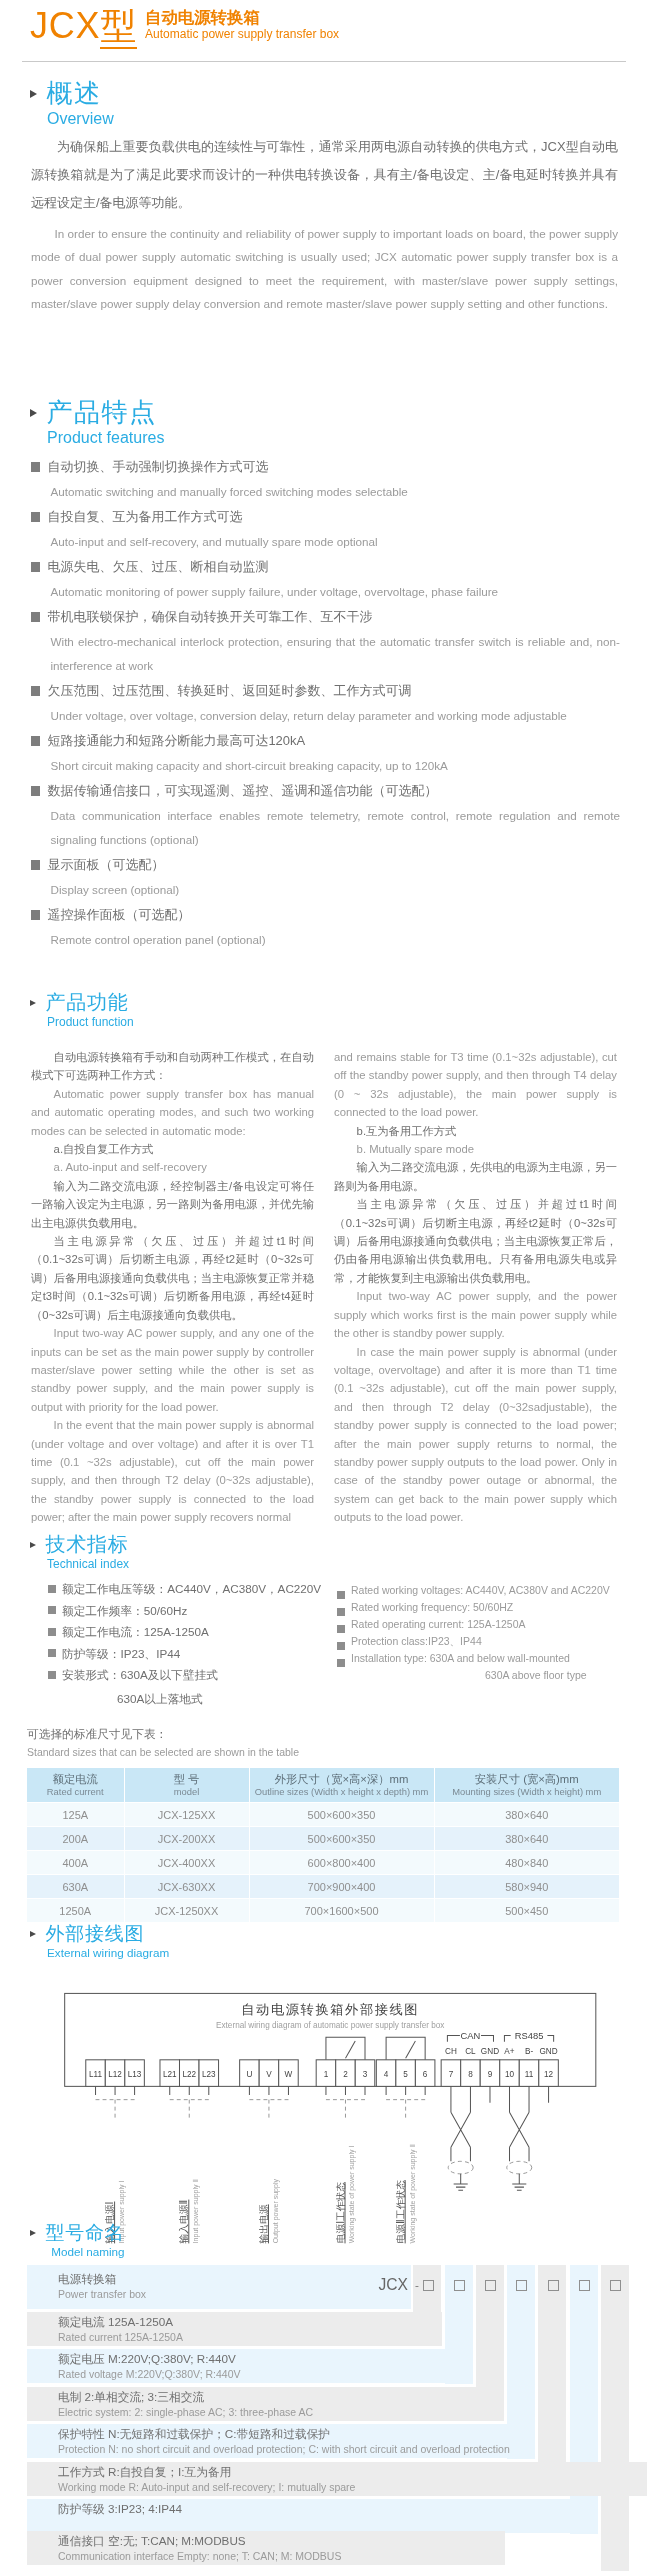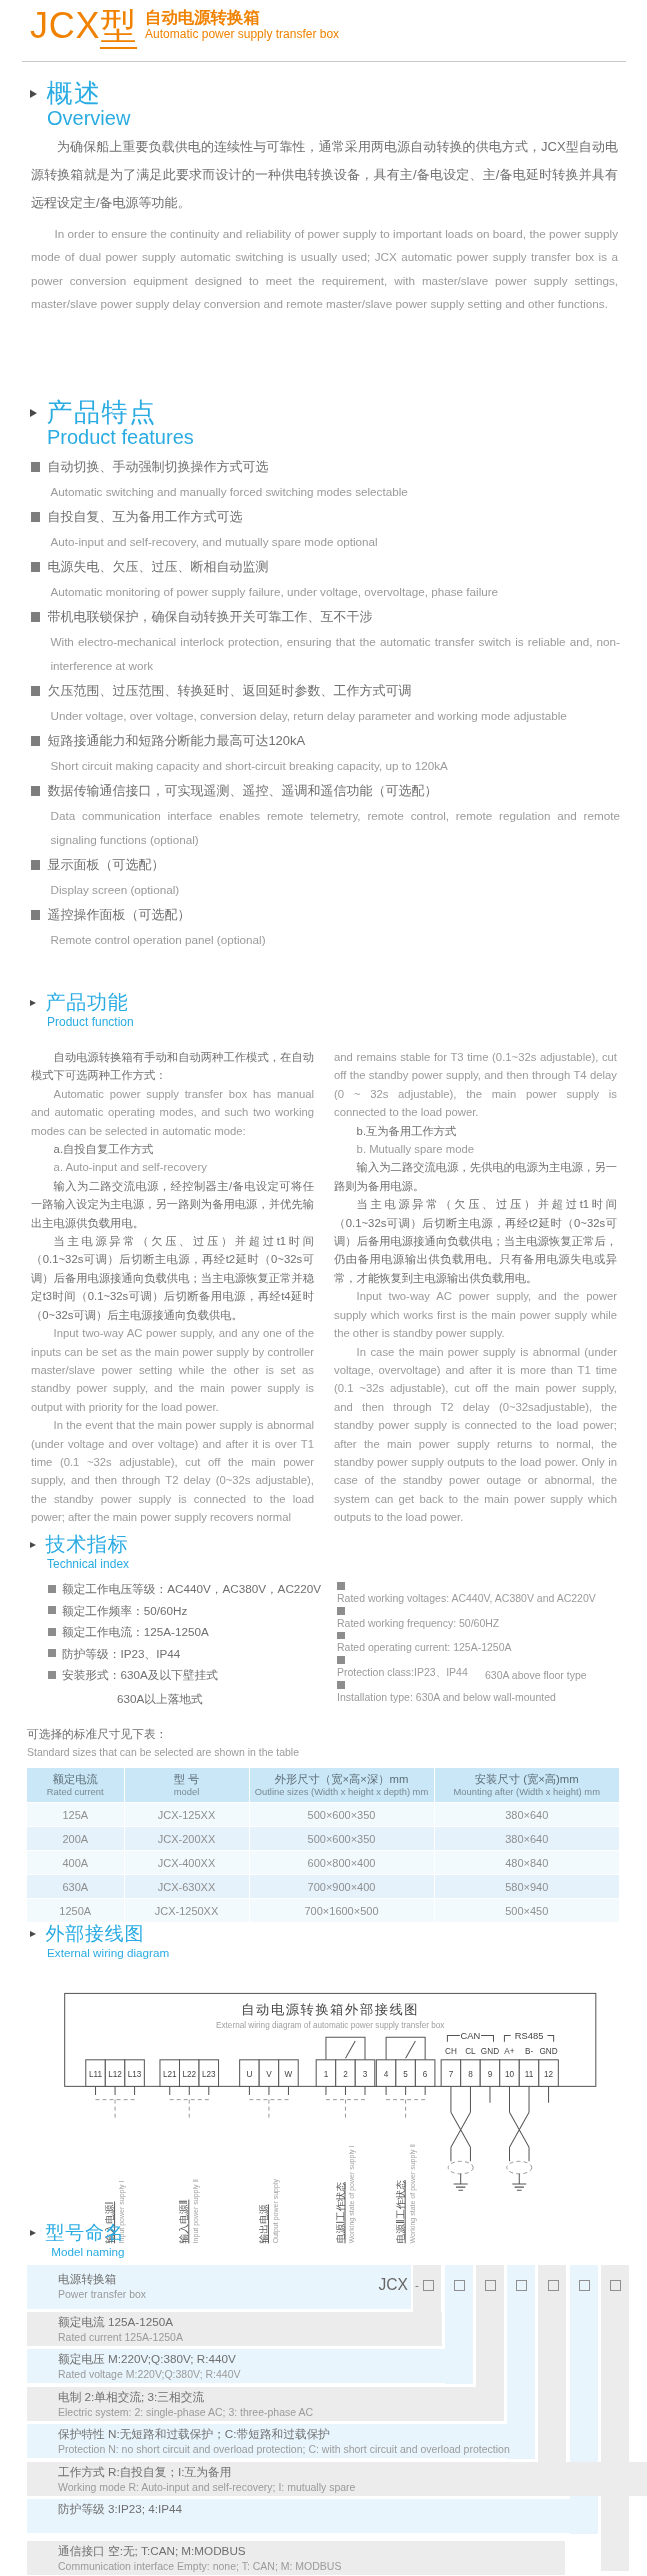--- a/index.html
+++ b/index.html
@@ -16,21 +16,21 @@
   .hdr-en{font-size:12px;line-height:15.6px;}
   .divider{position:absolute;top:61px;left:22px;width:604px;height:0;border-top:0.8px solid #c9c9c9;}
 
   
   .sec{position:absolute;left:30px;text-align:right;}
   .sec .row1{display:flex;align-items:center;}
   .tri{width:0;height:0;border-left:7.8px solid #4a4a4a;border-top:4.7px solid transparent;border-bottom:4.7px solid transparent;margin-right:9.4px;flex:none;}
   .sec-zh{color:#2aace3;}
   .sec-en{color:#2aace3;margin-left:17px;}
   .sec-lg .sec-zh{font-size:26px;line-height:31px;letter-spacing:1.6px;}
-  .sec-lg .sec-en{font-size:20px;line-height:19px;}
+  .sec-lg .sec-en{font-size:16px;line-height:19px;}
   .sec-md .sec-zh{font-size:20px;line-height:25px;letter-spacing:0.8px;}
   .sec-md .sec-en{font-size:12px;line-height:15.6px;}
   .sec-sm .sec-zh{font-size:19px;line-height:23.4px;letter-spacing:0.8px;}
   .sec-sm .sec-en{font-size:11.7px;line-height:15px;}
   .sec-sm .tri,.sec-md .tri{border-left-width:6.2px;border-top-width:3.9px;border-bottom-width:3.9px;}
 
   
   .ov-zh{position:absolute;top:133px;left:31px;width:587px;font-size:13px;line-height:28px;color:#6f6f6f;text-align:justify;text-indent:2em;}
   .ov-en{position:absolute;top:222px;left:31px;width:587px;font-size:11.7px;line-height:23.4px;color:#9b9b9b;text-align:justify;text-indent:2em;}
 
@@ -45,21 +45,21 @@
   .func .col{width:283px;}
   .func p{margin:0;font-size:11.3px;line-height:18.4px;text-align:justify;}
   .func .zh{color:#6f6f6f;}
   .func .en{color:#9b9b9b;}
   .func .ind{text-indent:2em;}
 
   
   .tech-left{position:absolute;top:1578px;left:48px;}
   .tech-right{position:absolute;top:1582px;left:337px;}
   .tech-left .ti{font-size:11.7px;line-height:21.5px;color:#6f6f6f;display:flex;align-items:center;}
-  .tech-right .ti{font-size:10.5px;line-height:17px;color:#9b9b9b;display:flex;align-items:flex-start;flex-direction:column;}
+  .tech-right .ti{font-size:10.5px;line-height:17px;color:#9b9b9b;display:flex;align-items:flex-end;}
   .tsq{display:inline-block;width:7.8px;height:7.8px;background:#8d8d8d;margin-right:6.2px;flex:none;}
   .tech-left .extra{font-size:11.7px;line-height:21.5px;color:#6f6f6f;padding-left:69px;}
   .tech-right .extra{font-size:10.5px;line-height:17px;color:#9b9b9b;padding-left:148px;}
 
   
   .note-zh{position:absolute;top:1727px;left:27px;font-size:11.7px;color:#6f6f6f;}
   .note-en{position:absolute;top:1746px;left:27px;font-size:10.5px;color:#9b9b9b;}
   .size-table{position:absolute;top:1767px;left:27px;width:592px;border-collapse:collapse;table-layout:fixed;}
   .size-table th{background:#c9e7f6;height:31px;font-weight:normal;padding:1.6px 0;}
   .size-table th .h-zh{font-size:11.3px;color:#5d6e78;line-height:14px;}
@@ -85,21 +85,21 @@
   
   .nm-chart{position:absolute;top:2265px;left:27px;width:605px;height:308px;}
   .nm-rows div.nm-row{position:absolute;left:0;height:34px;box-sizing:border-box;padding:2.3px 0 0 31px;}
   .nm-rows div.nm-row:nth-of-type(1){top:0;height:44px;width:384px;background:#e9f5fd;padding-top:6.2px;}
   .nm-rows div.nm-row:nth-of-type(2){top:47px;width:415px;background:#ececec;}
   .nm-rows div.nm-row:nth-of-type(3){top:84px;width:446px;background:#e9f5fd;}
   .nm-rows div.nm-row:nth-of-type(4){top:122px;width:477px;background:#ececec;}
   .nm-rows div.nm-row:nth-of-type(5){top:159px;width:508px;background:#e9f5fd;}
   .nm-rows div.nm-row:nth-of-type(6){top:197px;width:636px;background:#ececec;}
   .nm-rows div.nm-row:nth-of-type(7){top:234px;width:571px;background:#e9f5fd;}
-  .nm-rows div.nm-row:nth-of-type(8){top:276px;width:538px;background:#ececec;}
+  .nm-rows div.nm-row:nth-of-type(8){top:266px;width:478px;background:#ececec;}
   .nm-zh{font-size:11.7px;color:#6f6f6f;line-height:15.6px;}
   .nm-en{font-size:10.5px;color:#9b9b9b;line-height:15px;}
   .nm-col{position:absolute;top:0;width:28px;}
   .nm-col.g{background:#ececec;} .nm-col.b{background:#e9f5fd;}
   .nm-col:nth-of-type(1){left:386px;height:81px;}
   .nm-col:nth-of-type(2){left:418px;height:119px;}
   .nm-col:nth-of-type(3){left:449px;height:156px;}
   .nm-col:nth-of-type(4){left:480px;height:194px;}
   .nm-col:nth-of-type(5){left:511px;height:231px;}
   .nm-col:nth-of-type(6){left:543px;height:269px;}
@@ -333,21 +333,21 @@
         <th>
             <div class="h-zh">型 号</div>
             <div class="h-en">model</div>
           </th>
         <th>
             <div class="h-zh">外形尺寸（宽×高×深）mm</div>
             <div class="h-en">Outline sizes (Width x height x depth) mm</div>
           </th>
         <th>
             <div class="h-zh">安装尺寸 (宽×高)mm</div>
-            <div class="h-en">Mounting after (Width x height) mm</div>
+            <div class="h-en">Mounting sizes (Width x height) mm</div>
           </th>
       </tr>
     </thead>
     <tbody>
 
         <tr>
           <td>125A</td>
           <td>JCX-125XX</td>
           <td>500×600×350</td>
           <td>380×640</td>

